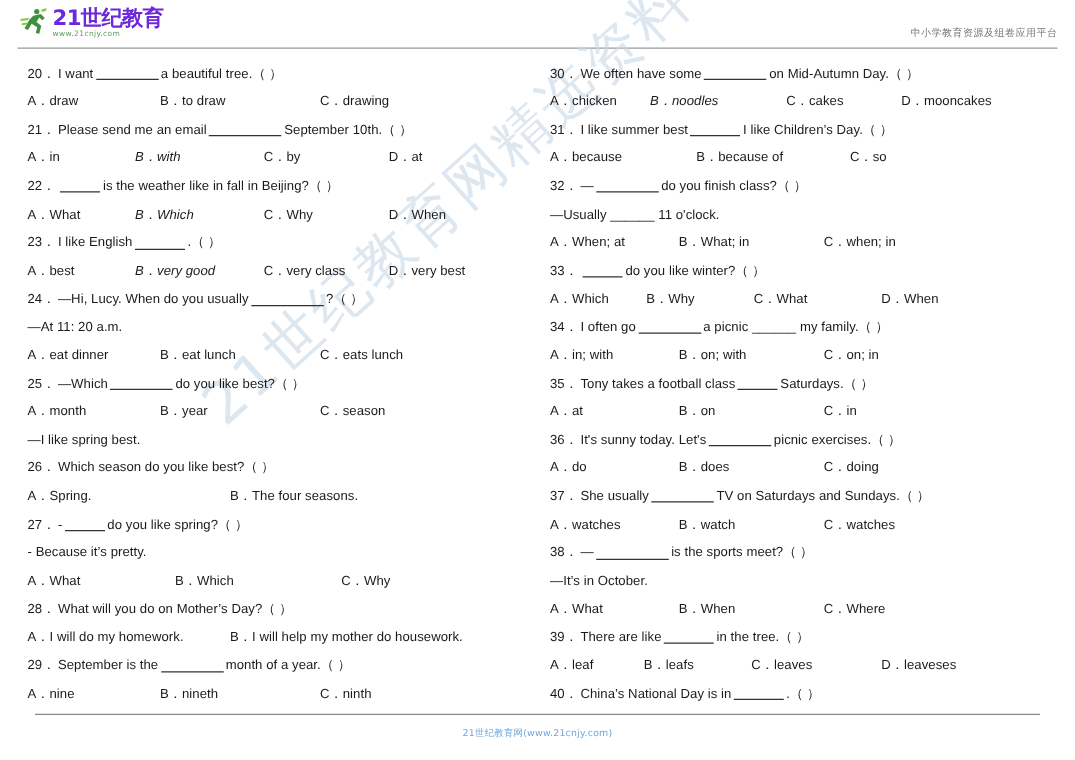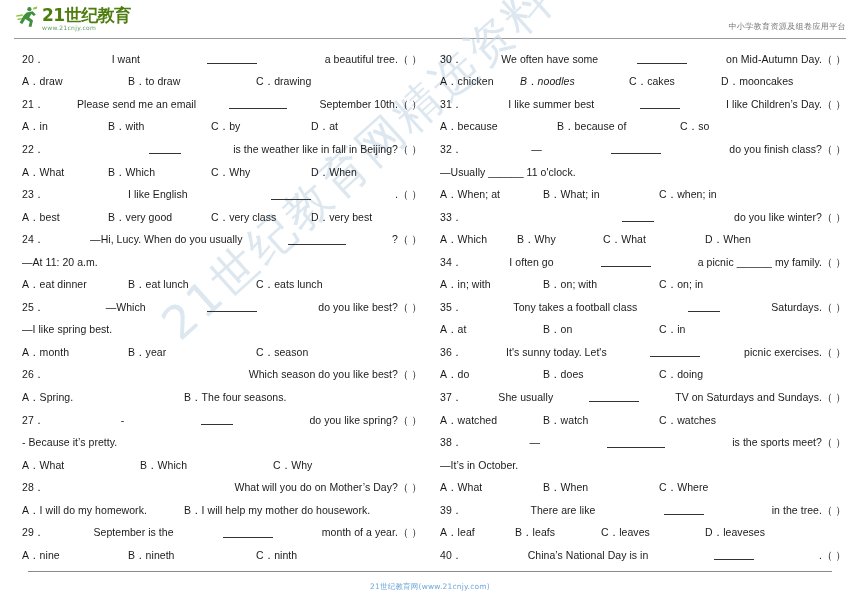--- a/index.html
+++ b/index.html
@@ -45,21 +45,21 @@
     display: block;
   }
   .logo-text {
     display: flex;
     flex-direction: column;
     line-height: 1;
   }
   .logo-main {
     font-size: 17px;
     font-weight: bold;
-    color: #4d7c0f;
+    color: #6d28d9;
     letter-spacing: -0.5px;
     font-family: "DejaVu Sans", sans-serif;
   }
   .logo-sub {
     font-size: 6px;
     color: #5f9c62;
     letter-spacing: 0.3px;
     margin-top: 1px;
     font-family: "DejaVu Sans", sans-serif;
   }
@@ -120,39 +120,39 @@
 
   .line {
     font-size: 10.5px;
     line-height: 11px;
     height: 22.55px;
     display: flex;
     align-items: center;
     white-space: nowrap;
     letter-spacing: 0.05px;
   }
-  .line.stem    { font-size: 10.5px; justify-content: space-between; }
+  .line.stem    { font-size: 10.5px; }
   .line.answer  { font-size: 10.5px; }
   .line.cont    { font-size: 10.5px; }
 
   .qnum { margin-right: 2px; }
 
   
   .opts { display: flex; width: 100%; }
   .opt { flex: none; }
 
   
   .col-left  .opt-a { width: 106px; }
   .col-left  .opt-b { width: 128px; }
 
   .col-left  .w3-a { width: 118px; }
   .col-left  .w3-b { width: 133px; }
 
   .col-left  .w4-a { width: 86px; }
-  .col-left  .w4-b { width: 103px; }
+  .col-left  .w4-b { width: 103px; font-style: italic; }
   .col-left  .w4-c { width: 100px; }
 
   .col-left  .w2-a { width: 162px; }
 
   
   .col-right .opt-a { width: 103px; }
   .col-right .opt-b { width: 116px; }
 
   .col-right .w4-a { width: 80px; }
   .col-right .w4-b { width: 109px; font-style: italic; }
@@ -301,28 +301,28 @@
             <span class="opt opt-b">B．eat lunch</span>
             <span class="opt">C．eats lunch</span>
           </div>
         </div>
         <div class="line stem">
           <span class="qnum">25．</span>
           <span>—Which </span>
           <span class="blank b-l"></span>
           <span>do you like best?（      ）</span>
         </div>
-        <div class="line cont">—I like spring best.</div>
         <div class="line answer">
           <div class="opts">
             <span class="opt opt-a">A．month</span>
             <span class="opt opt-b">B．year</span>
             <span class="opt">C．season</span>
           </div>
         </div>
+        <div class="line cont">—I like spring best.</div>
         <div class="line stem">
           <span class="qnum">26．</span>
           <span>Which season do you like best?（      ）</span>
         </div>
         <div class="line answer">
           <div class="opts">
             <span class="opt w2-a">A．Spring.</span>
             <span class="opt">B．The four seasons.</span>
           </div>
         </div>
@@ -460,21 +460,21 @@
           </div>
         </div>
         <div class="line stem">
           <span class="qnum">37．</span>
           <span>She usually </span>
           <span class="blank b-l"></span>
           <span>TV on Saturdays and Sundays.（      ）</span>
         </div>
         <div class="line answer">
           <div class="opts">
-            <span class="opt opt-a">A．watched</span>
+            <span class="opt opt-a">A．watches</span>
             <span class="opt opt-b">B．watch</span>
             <span class="opt">C．watches</span>
           </div>
         </div>
         <div class="line stem">
           <span class="qnum">38．</span>
           <span>—</span>
           <span class="blank b-xl"></span>
           <span>is the sports meet?（      ）</span>
         </div>

